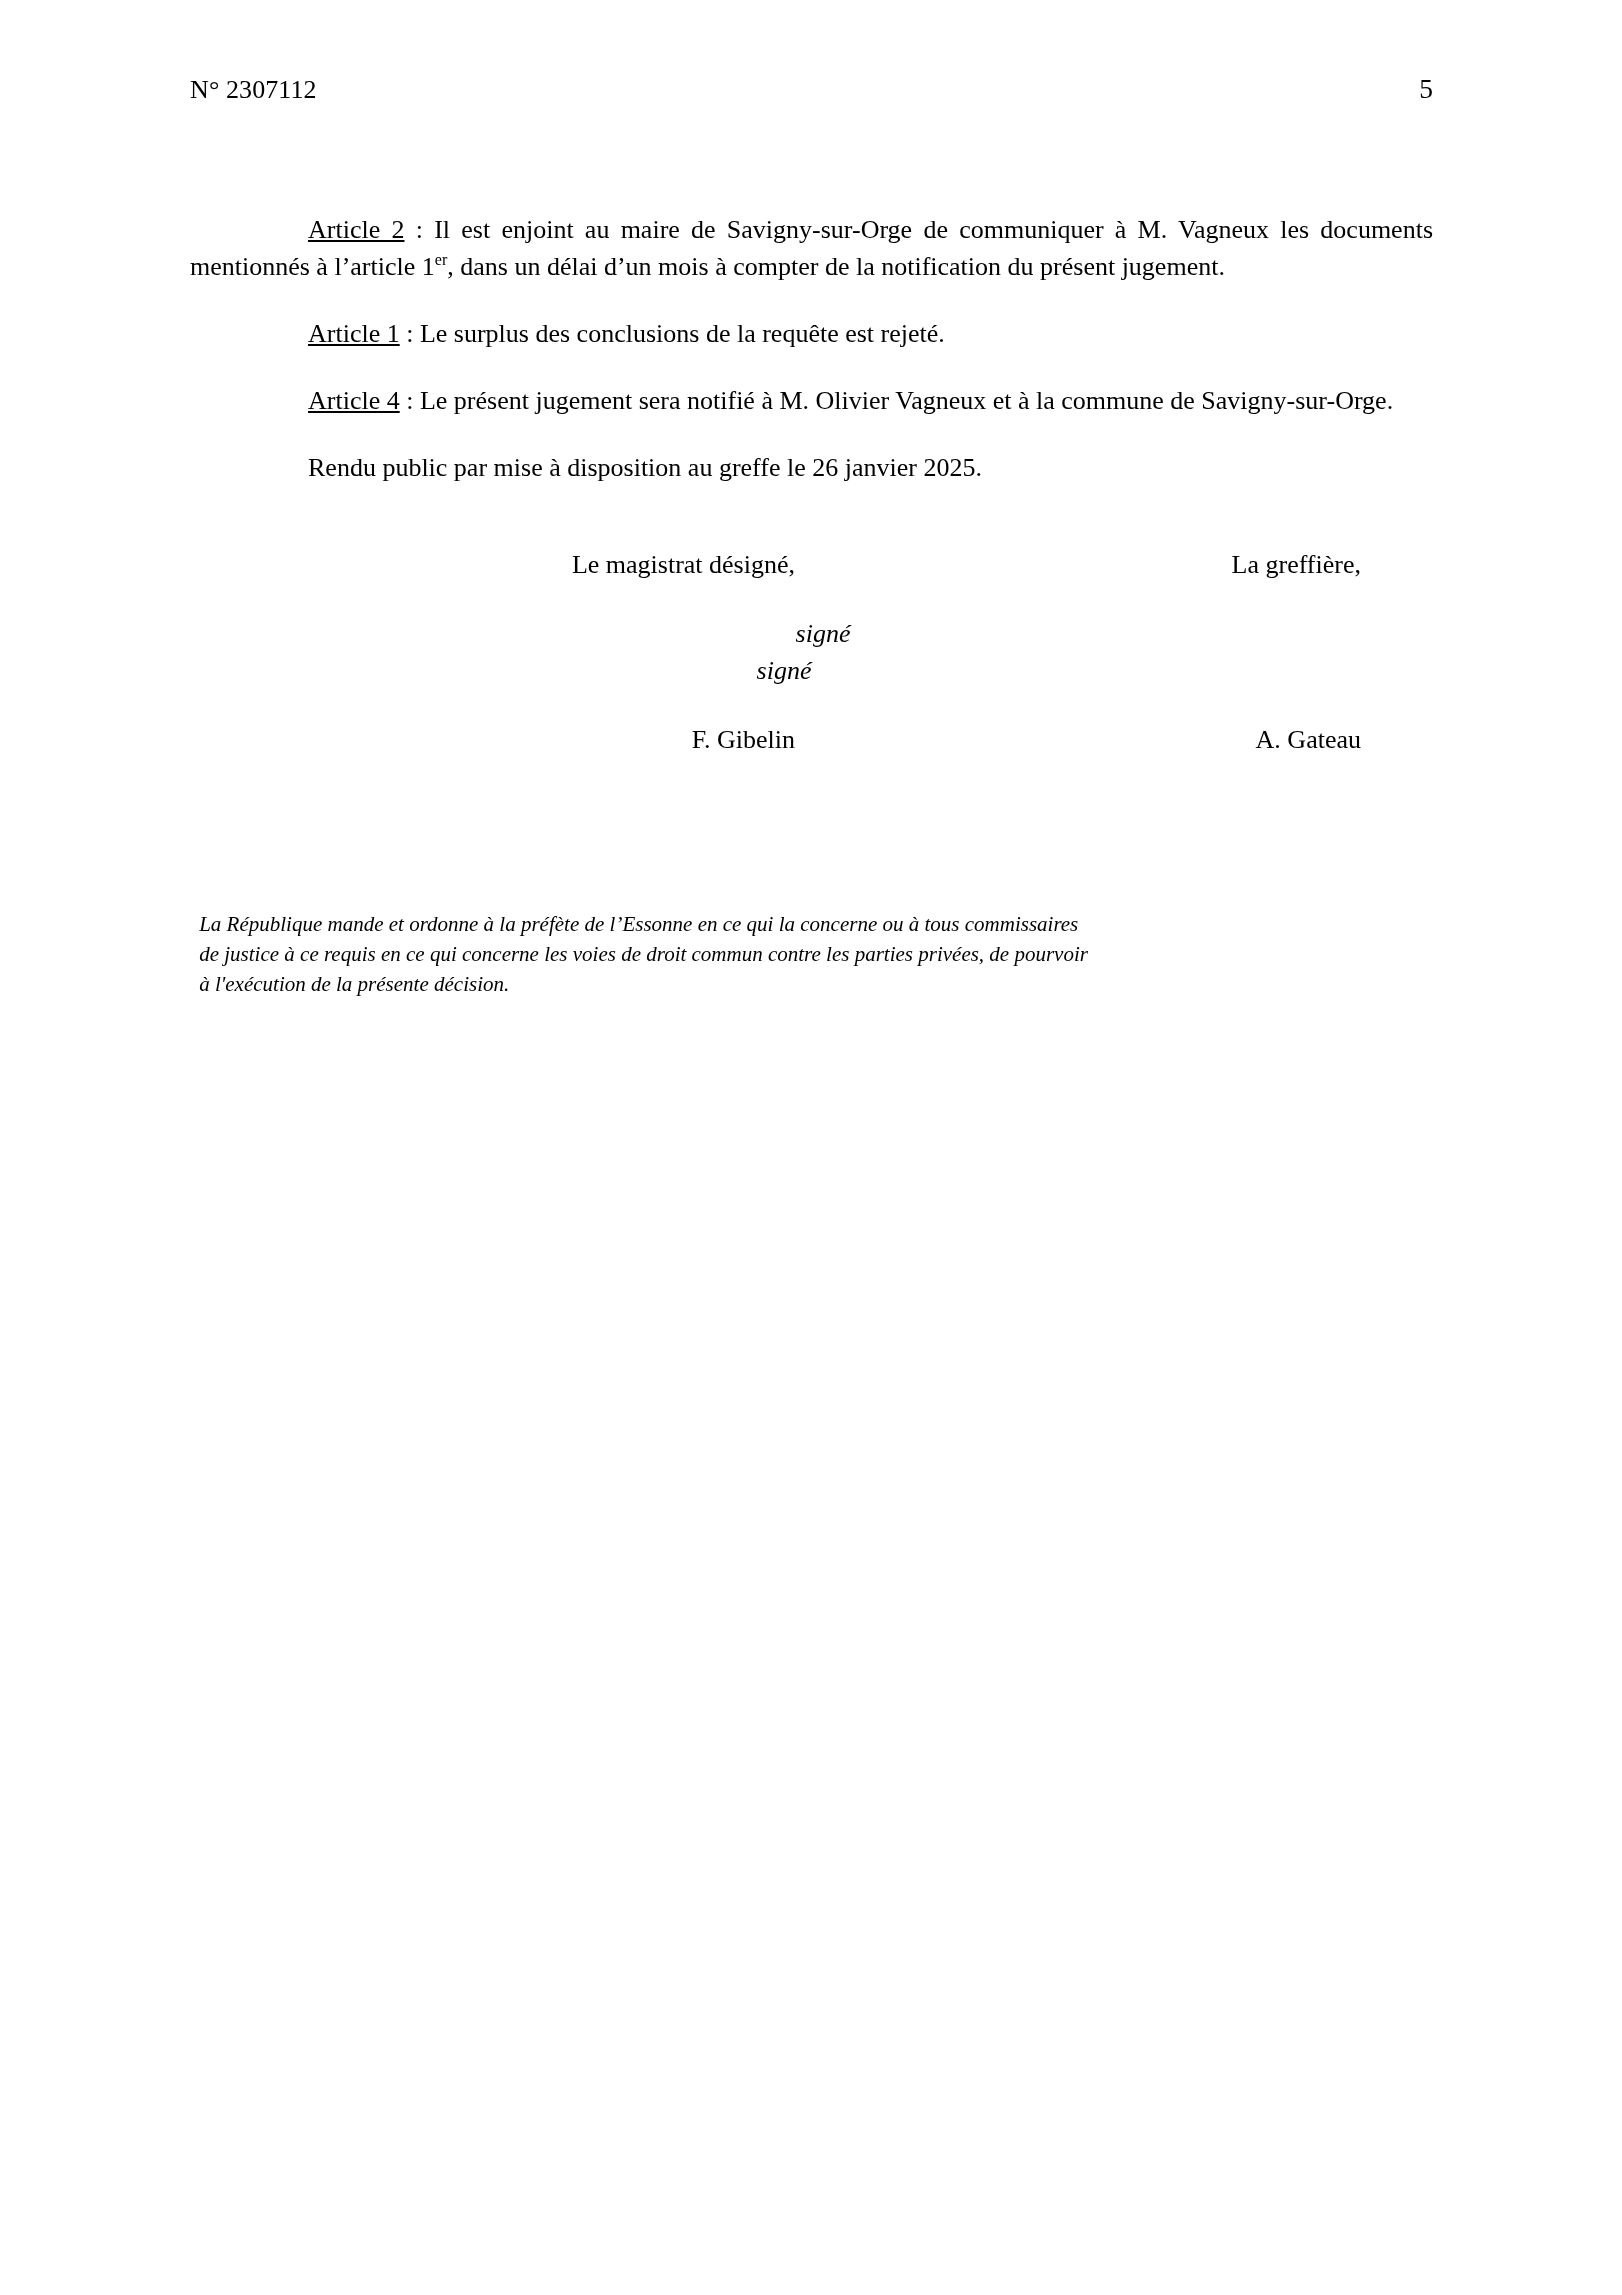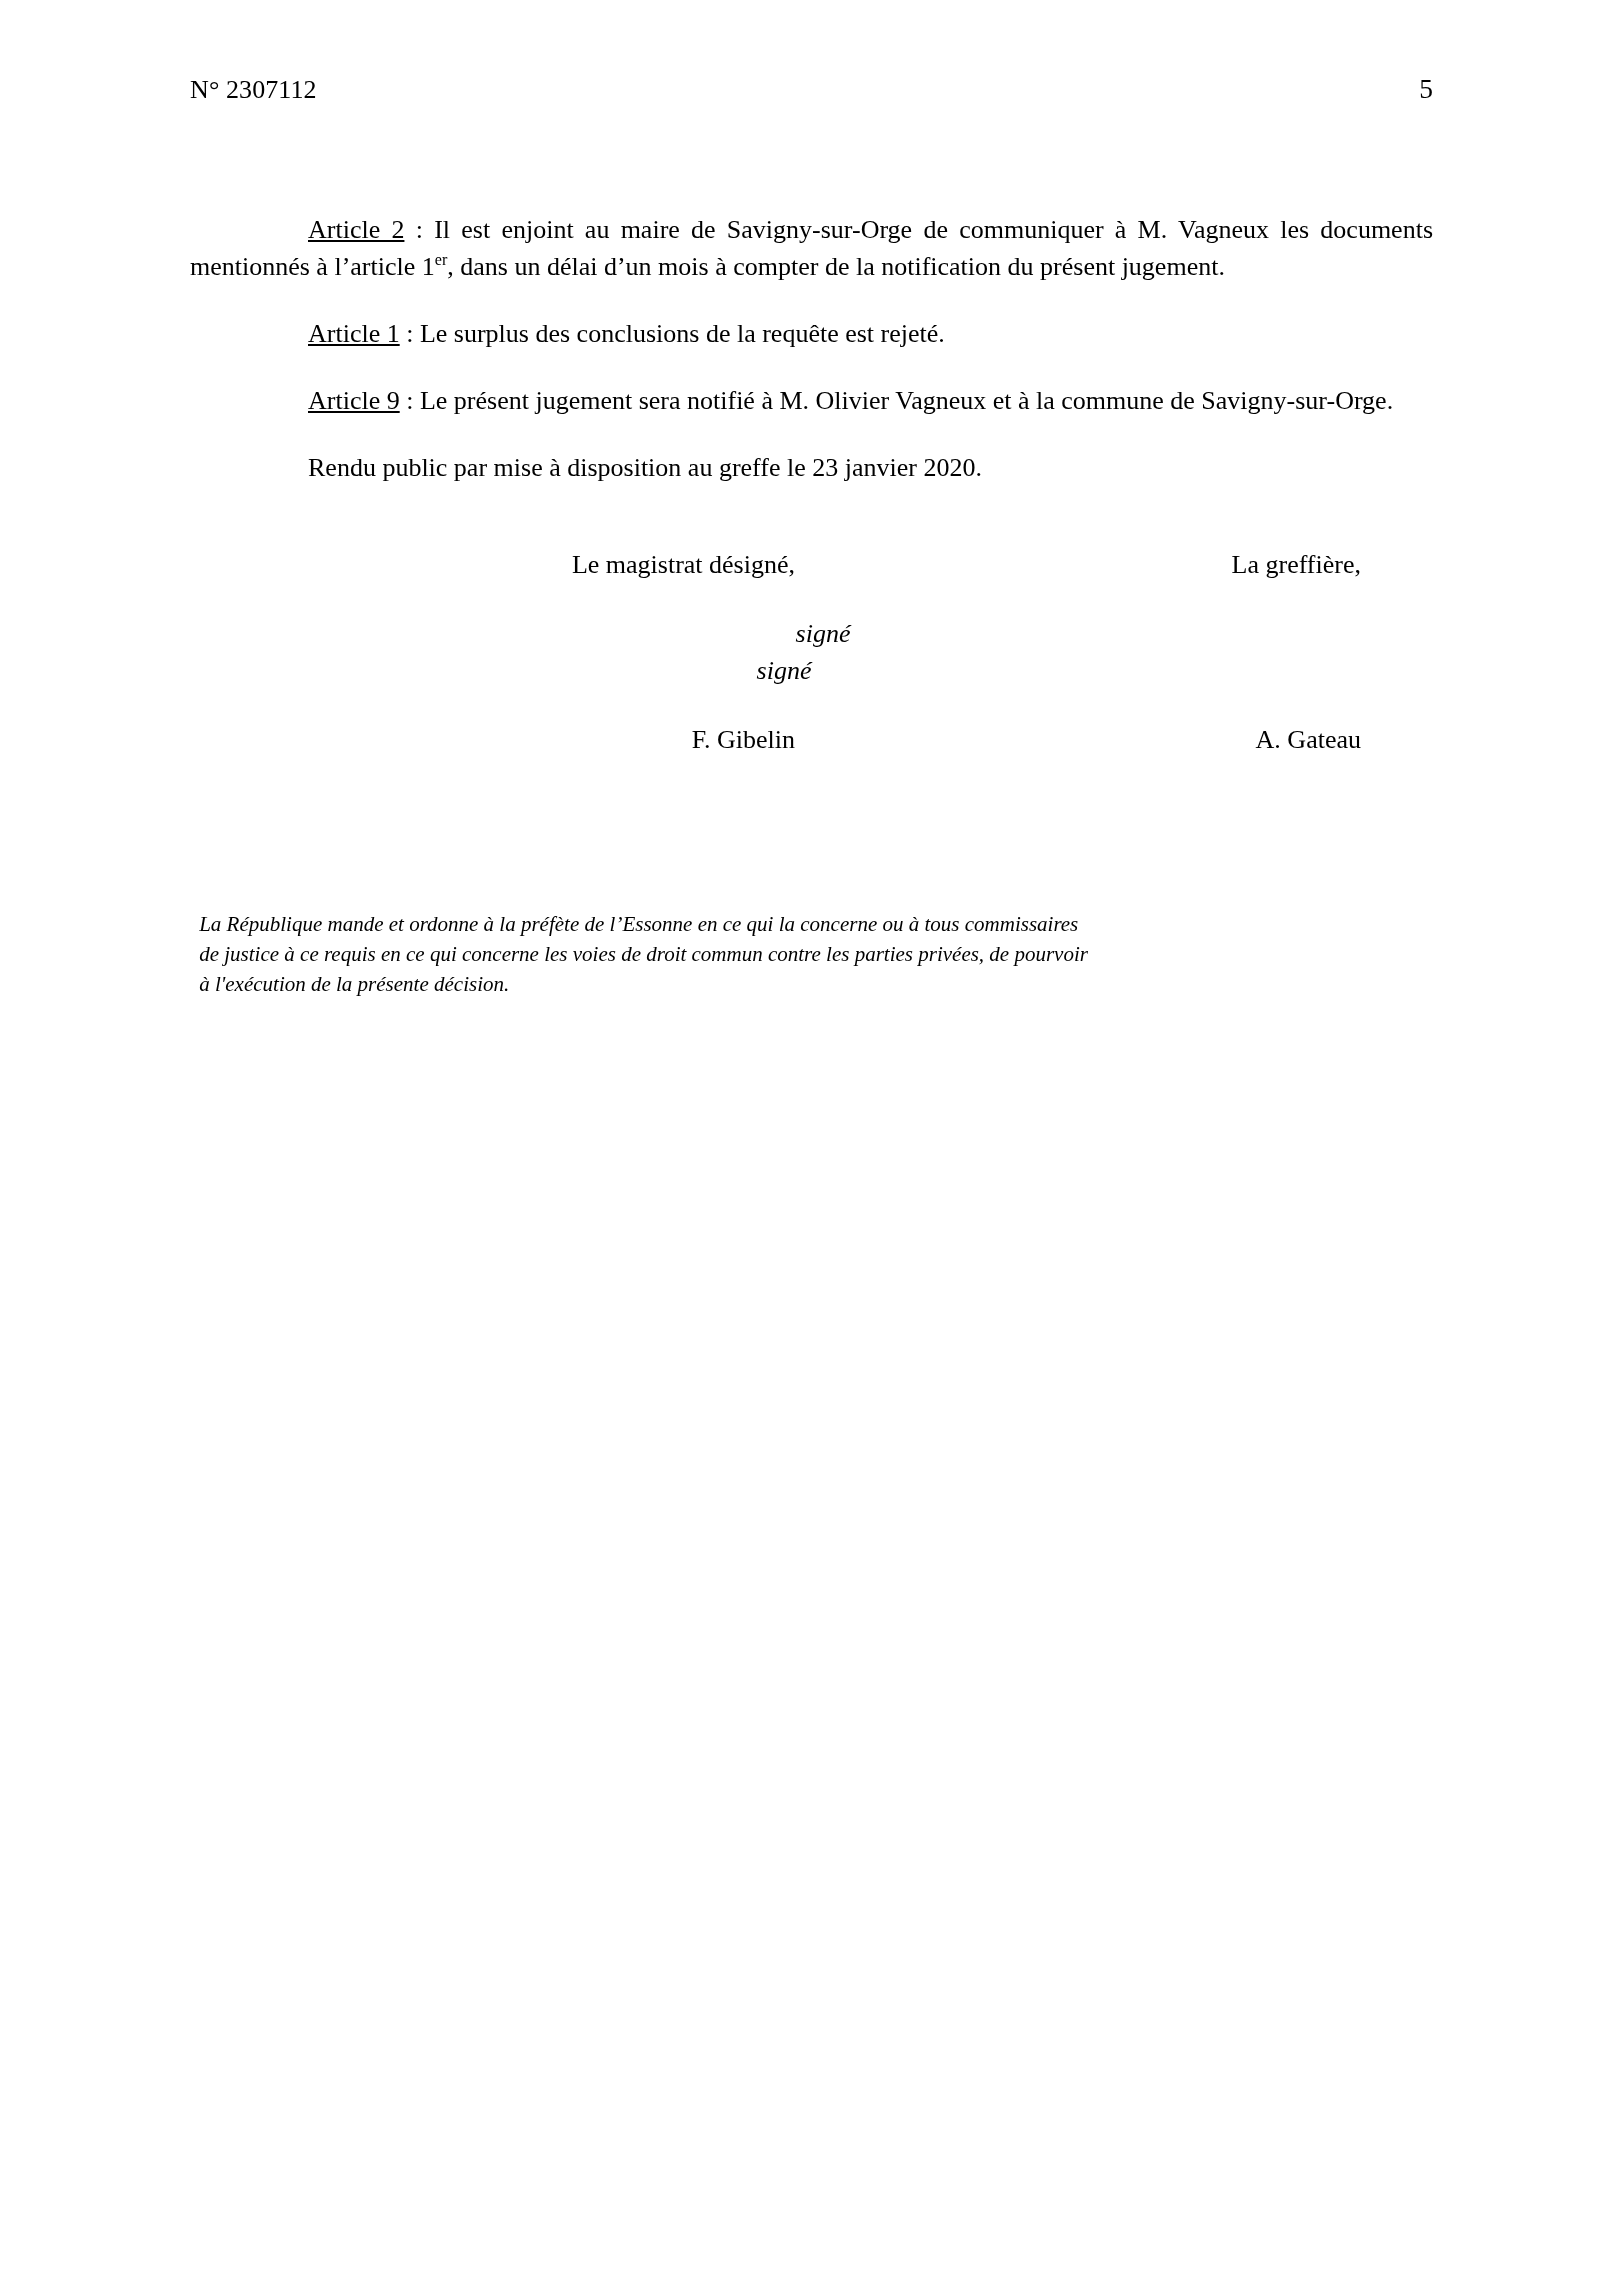--- a/index.html
+++ b/index.html
@@ -103,23 +103,23 @@
       <span class="header-number">N° 2307112</span>
       <span class="header-page">5</span>
     </div>
 
     <div class="body-block">
 
       <p class="para"><span class="art-label">Article 2</span><span> : </span><span>Il est enjoint au maire de Savigny-sur-Orge de communiquer à M. Vagneux les documents mentionnés à l’article 1</span><sup>er</sup><span>, dans un délai d’un mois à compter de la notification du présent jugement.</span></p>
 
       <p class="para"><span class="art-label">Article 1</span><span> : </span><span>Le surplus des conclusions de la requête est rejeté.</span></p>
 
-      <p class="para"><span class="art-label">Article 9</span><span> : </span><span>Le présent jugement sera notifié à M. Olivier Vagneux et à la commune de Savigny-sur-Orge.</span></p>
+      <p class="para"><span class="art-label">Article 4</span><span> : </span><span>Le présent jugement sera notifié à M. Olivier Vagneux et à la commune de Savigny-sur-Orge.</span></p>
 
-      <p class="para rendu">Rendu public par mise à disposition au greffe le 23 janvier 2020.</p>
+      <p class="para rendu">Rendu public par mise à disposition au greffe le 26 janvier 2025.</p>
 
     </div>
 
     <div class="sign-block">
       <div class="sign-row r1">
         <div class="sign-col left">Le magistrat désigné,</div>
         <div class="sign-col right">La greffière,</div>
       </div>
       <div class="sign-row r2">
         <div class="sign-col left signe">signé</div>

